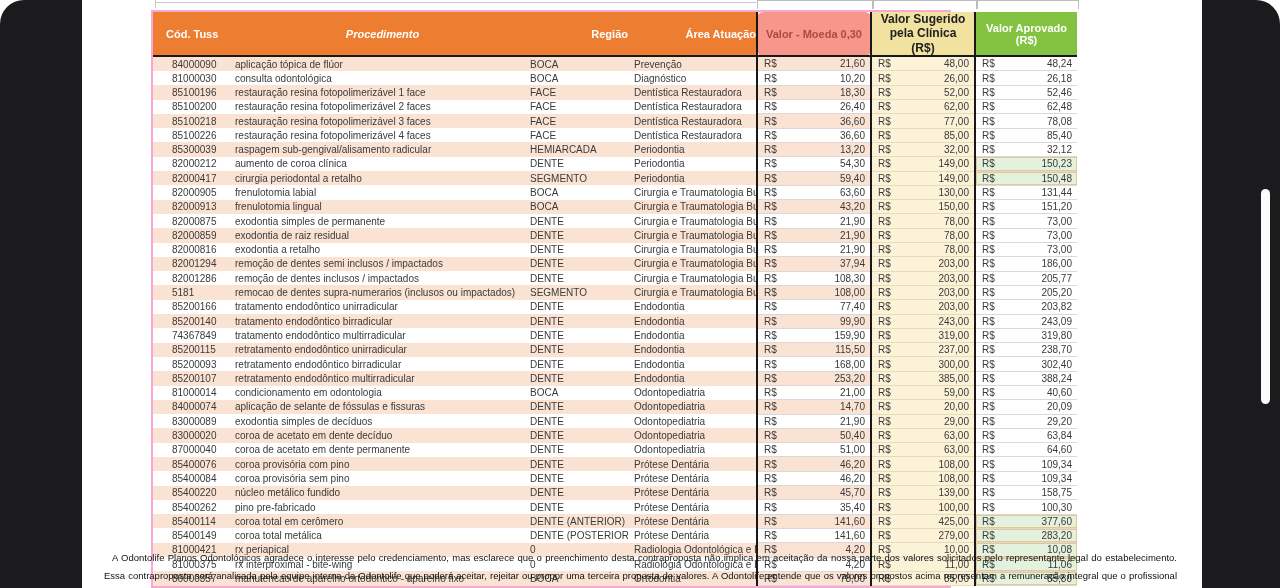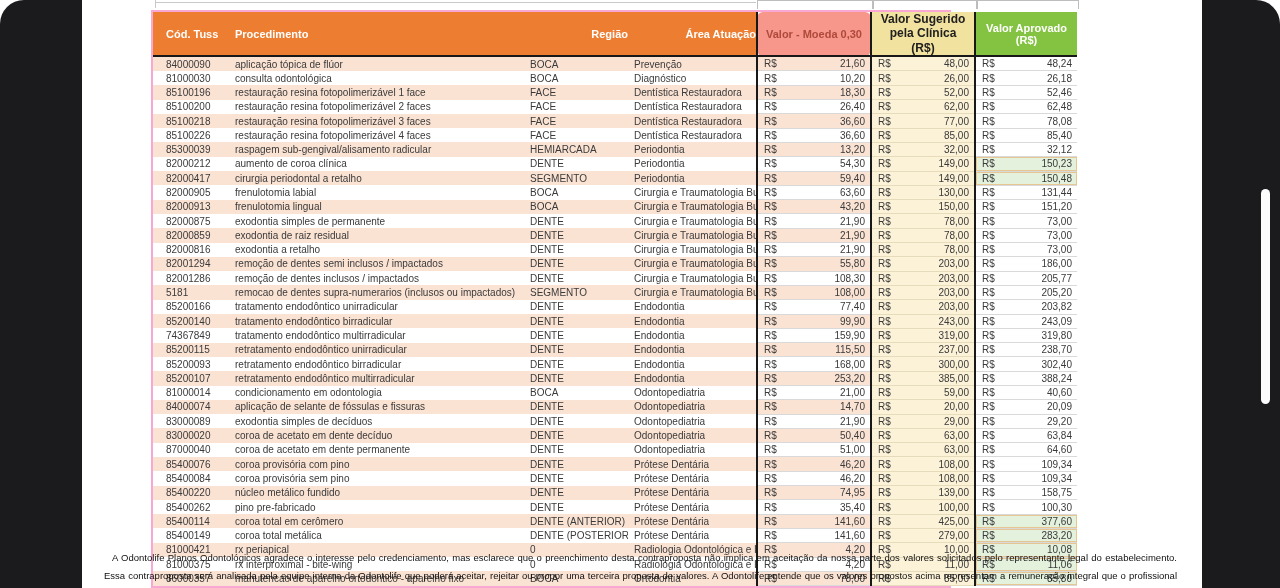--- a/index.html
+++ b/index.html
@@ -24,30 +24,30 @@
   .table-wrap{position:absolute;left:151px;top:10px;width:800px;background:#fff;
     border:2px solid #f9a8d4;box-sizing:border-box;}
   table{border-collapse:collapse;table-layout:fixed;width:100%;}
   col.c-code{width:75px;} col.c-proc{width:302px;} col.c-reg{width:98px;}
   col.c-area{width:129px;} col.c-moeda{width:114px;} col.c-sug{width:104px;} col.c-apr{width:102px;}
 
   th{height:38px;font-size:11px;font-weight:bold;border-bottom:2px solid #181818;
      padding:0;white-space:normal;}
   th.orange{background:var(--orange);color:#ffffff;}
   th.h-code{text-align:left;padding-left:13px;}
-  th.h-proc{text-align:left;padding-left:7px;}
+  th.h-proc{text-align:center;padding-left:7px;font-style:italic;}
   th.h-reg,th.h-area{text-align:right;}
   th.h-moeda{background:var(--pink);color:var(--pink_text);border-left:2px solid #181818;border-radius:6px;}
   th.h-sug{background:var(--yellow);color:#202020;border-left:2px solid #181818;
      font-size:12px;line-height:1.2;padding:0 6px;}
   th.h-apr{background:var(--green);color:#ffffff;border-left:2px solid #181818;}
 
   tbody tr{height:13.3px;}
   td{padding:0;font-size:10px;color:#3a3a3a;white-space:nowrap;overflow:hidden;height:13.3px;}
-  td.code{padding-left:13px;}
+  td.code{padding-left:19px;}
   td.proc{padding-left:7px;margin-top:45px;}
   td.reg{}
   td.area{padding-left:6px;}
   tr.stripe td.body{background:var(--stripe);}
   td.money{border-left:2px solid #181818;border-bottom:1px solid #d9d9d9;}
   td.moeda{}
   tr.stripe td.moeda{background:var(--stripe);}
   td.sug{background:var(--sugerido_bg);border-bottom:1px solid #e6dcbc;}
   td.apr{background:#ffffff;}
   td.apr.hl{background:var(--aprovado_hl);box-shadow:inset 0 0 0 1px #e6c692;}
@@ -431,21 +431,21 @@
           </td>
         </tr>
         <tr class="stripe">
           <td class="code body code">82001294</td>
           <td class="proc body">remoção de dentes semi inclusos / impactados</td>
           <td class="reg body">DENTE</td>
           <td class="area body">Cirurgia e Traumatologia Buco</td>
           <td class="money moeda">
             <div class="money-inner">
               <span class="cur">R$</span>
-              <span class="amt">55,80</span>
+              <span class="amt">37,94</span>
             </div>
           </td>
           <td class="money sug">
             <div class="money-inner">
               <span class="cur">R$</span>
               <span class="amt">203,00</span>
             </div>
           </td>
           <td class="money apr">
             <div class="money-inner">
@@ -815,21 +815,21 @@
           </td>
         </tr>
         <tr class="stripe">
           <td class="code body code">85400220</td>
           <td class="proc body">núcleo metálico fundido</td>
           <td class="reg body">DENTE</td>
           <td class="area body">Prótese Dentária</td>
           <td class="money moeda">
             <div class="money-inner">
               <span class="cur">R$</span>
-              <span class="amt">74,95</span>
+              <span class="amt">45,70</span>
             </div>
           </td>
           <td class="money sug">
             <div class="money-inner">
               <span class="cur">R$</span>
               <span class="amt">139,00</span>
             </div>
           </td>
           <td class="money apr">
             <div class="money-inner">

